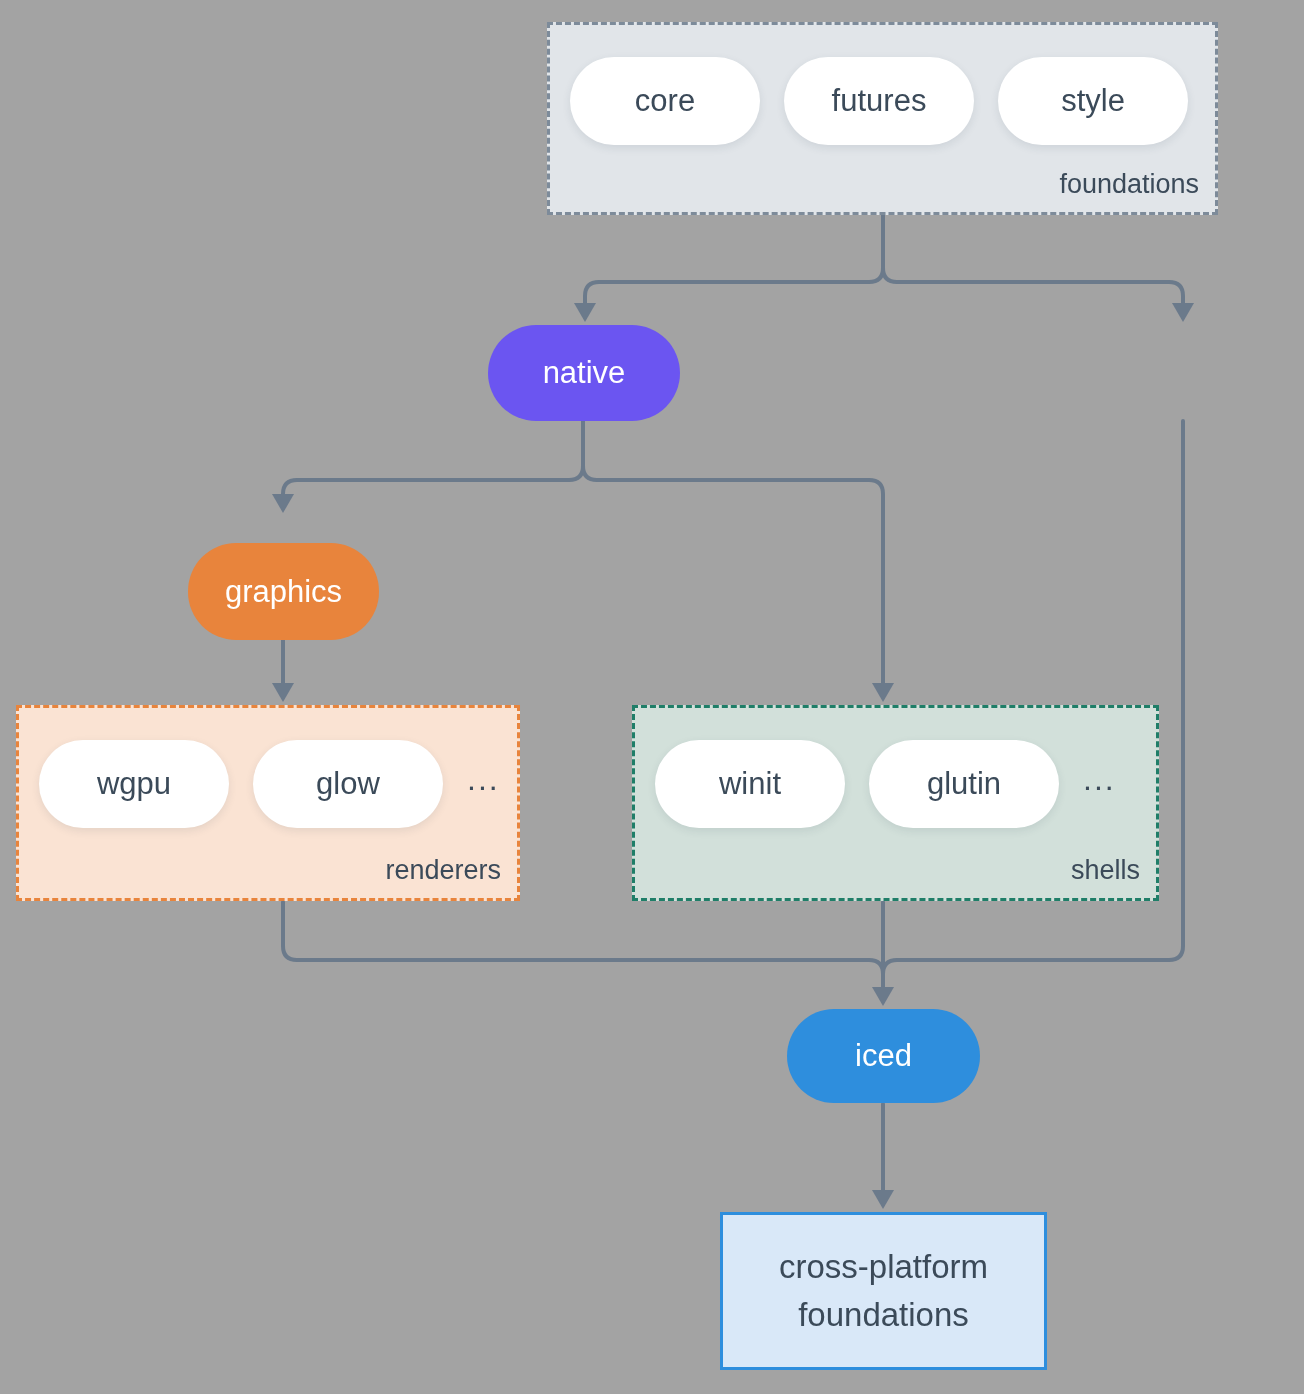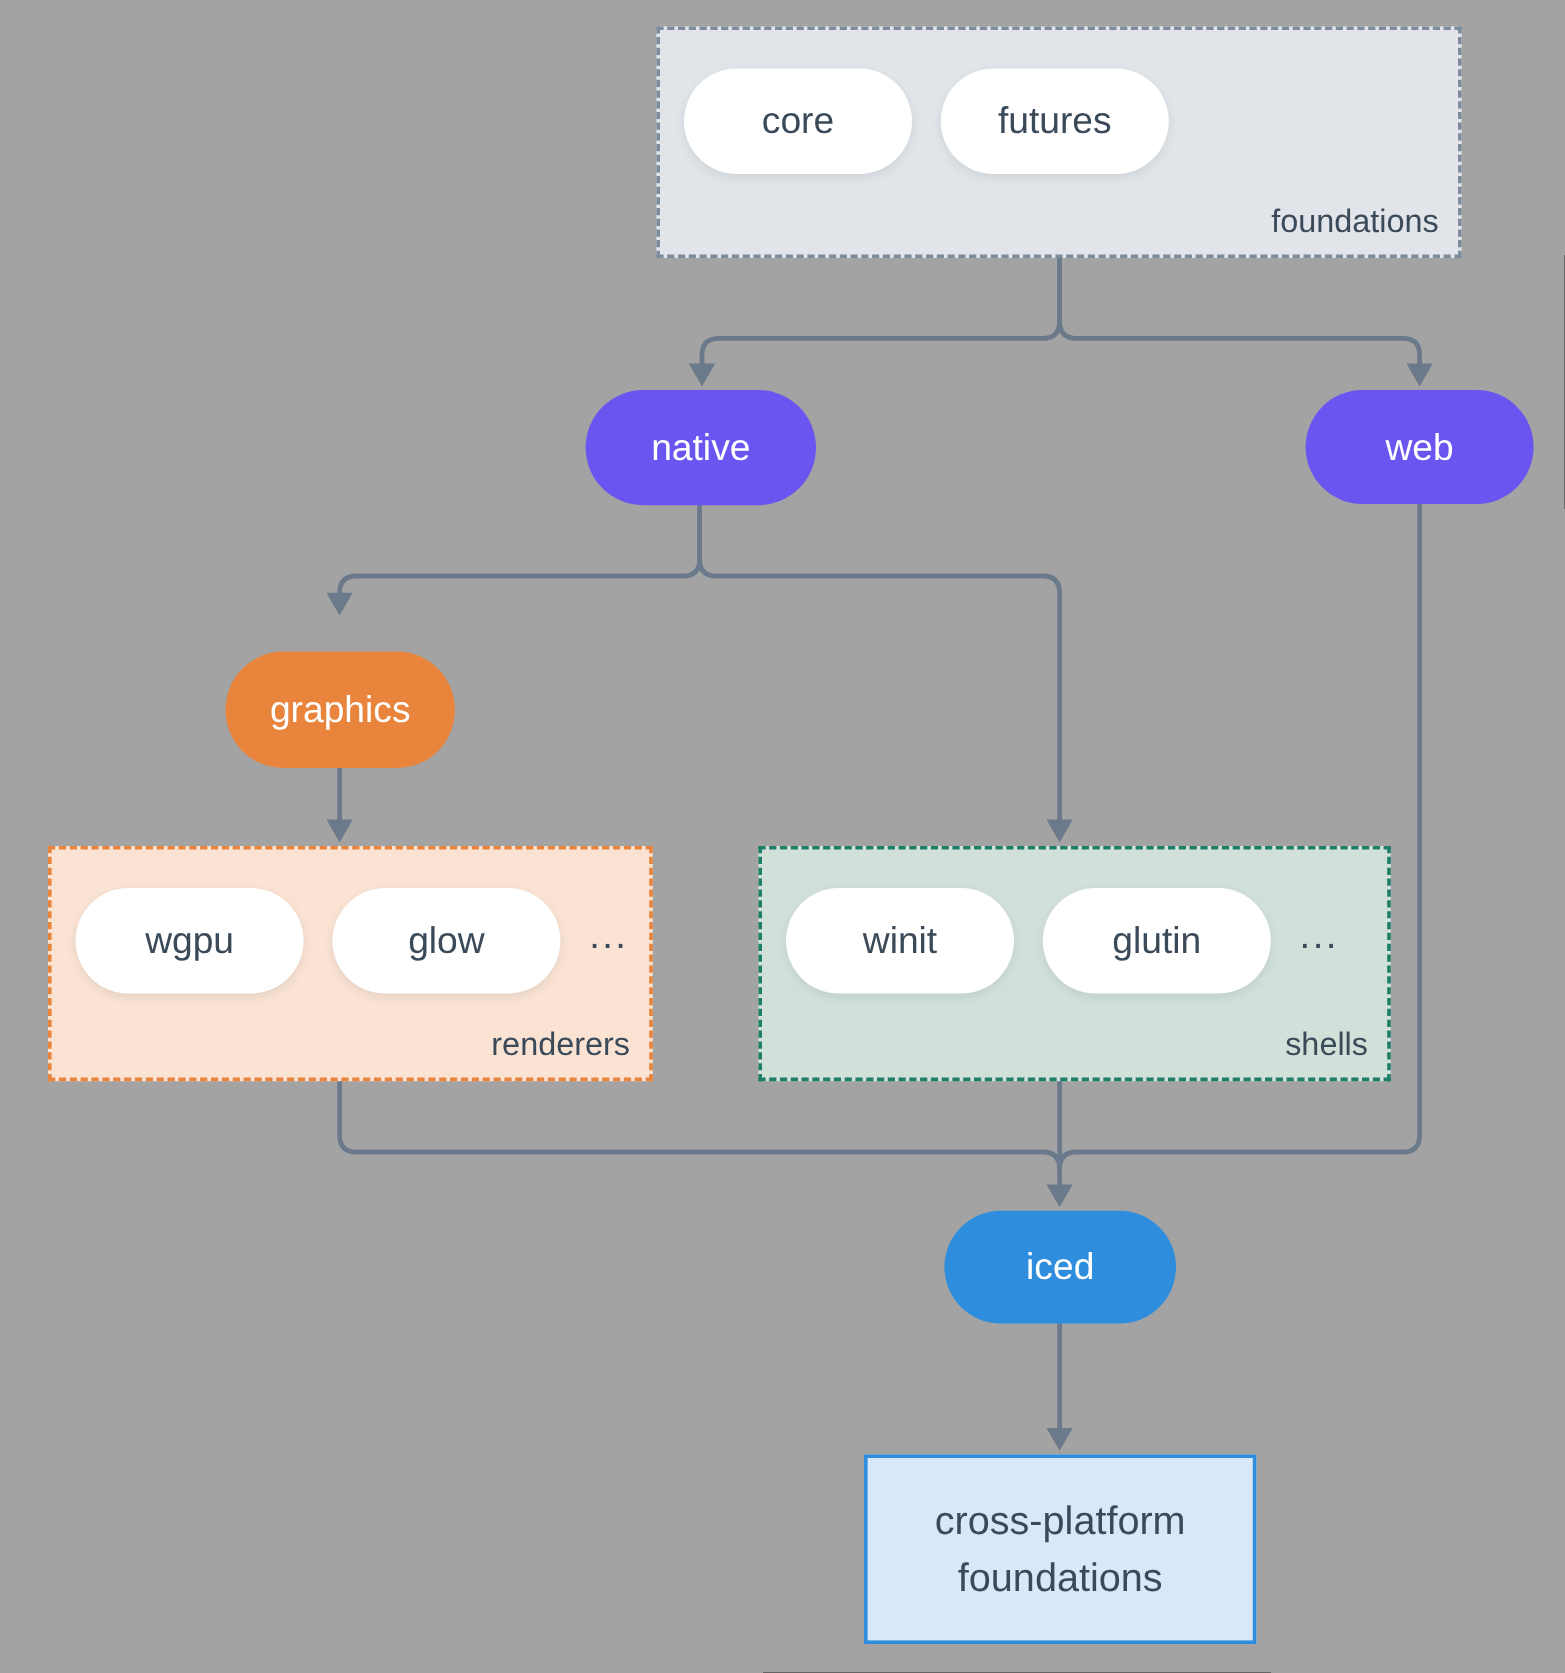--- a/index.html
+++ b/index.html
@@ -24,21 +24,21 @@
   .group-box {
     position: absolute;
     box-sizing: border-box;
   }
   .group-box.foundations {
     left: 547px; top: 22px; width: 671px; height: 193px;
     background: #e1e5e9;
     border: 3px dashed #7d8b9a;
   }
   .group-box.renderers {
-    left: 40px; top: 705px; width: 504px; height: 196px;
+    left: 16px; top: 705px; width: 504px; height: 196px;
     background: #fae3d3;
     border: 3px dashed #e8843c;
   }
   .group-box.shells {
     left: 632px; top: 705px; width: 527px; height: 196px;
     background: #d2e0da;
     border: 3px dashed #1f7e68;
   }
   .group-label {
     position: absolute;
@@ -132,29 +132,29 @@
   </svg>
 
   <div class="group-box foundations">
     <div class="pill-row">
       <div class="pill white">
         <span>core</span>
       </div>
       <div class="pill white">
         <span>futures</span>
       </div>
+      <div class="pill white" style="margin-right:0;">
+        <span>style</span>
+      </div>
     </div>
     <div class="group-label">foundations</div>
   </div>
 
   <div class="node native">
     <span>native</span>
-  </div>
-  <div class="node web">
-    <span>web</span>
   </div>
 
   <div class="node graphics">
     <span>graphics</span>
   </div>
 
   <div class="group-box renderers">
     <div class="pill-row">
       <div class="pill white">
         <span>wgpu</span>

